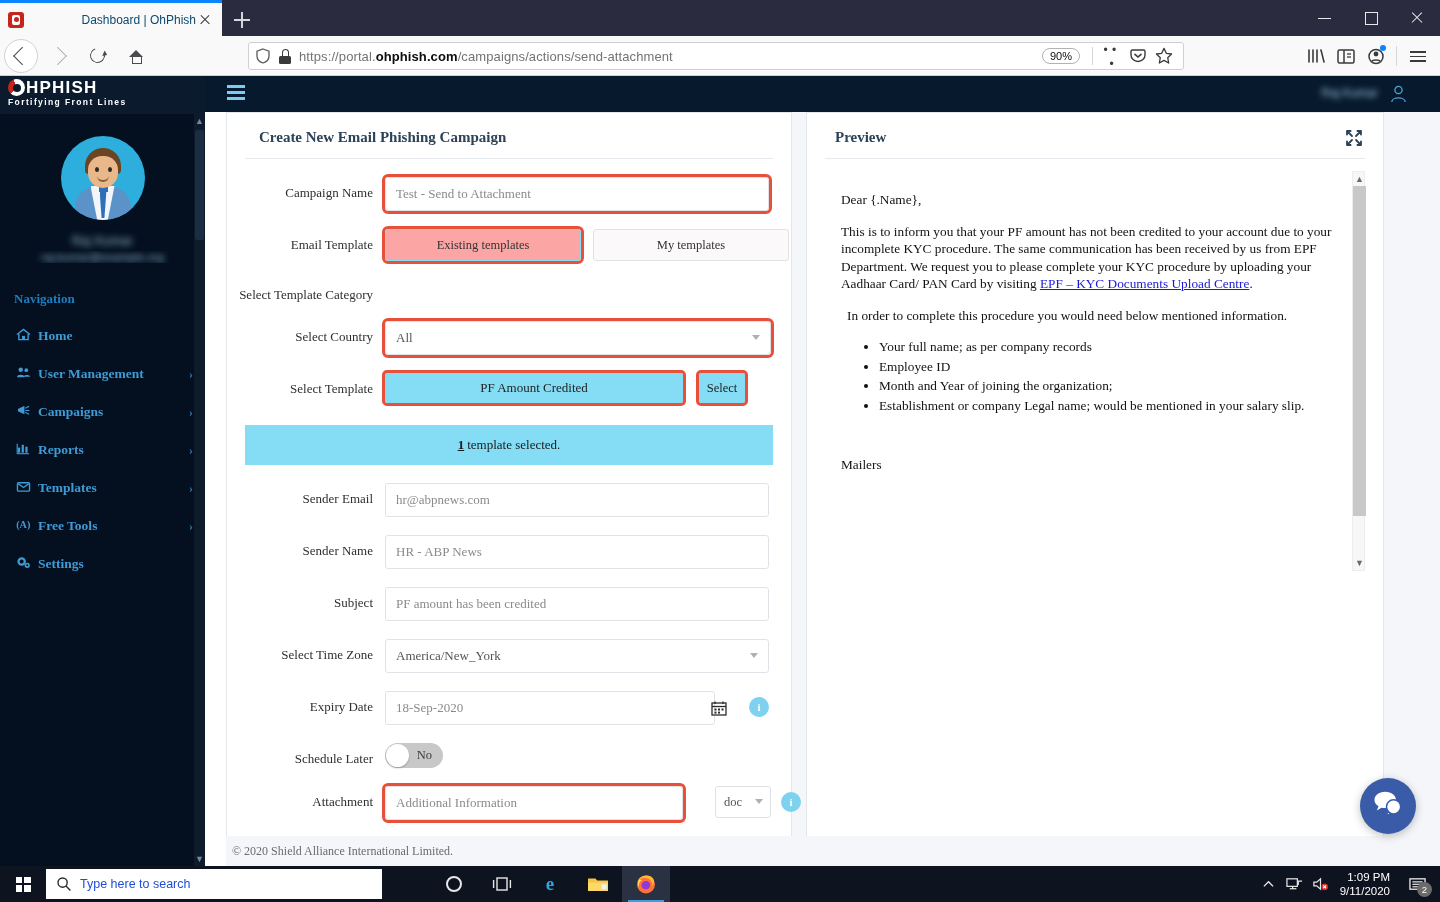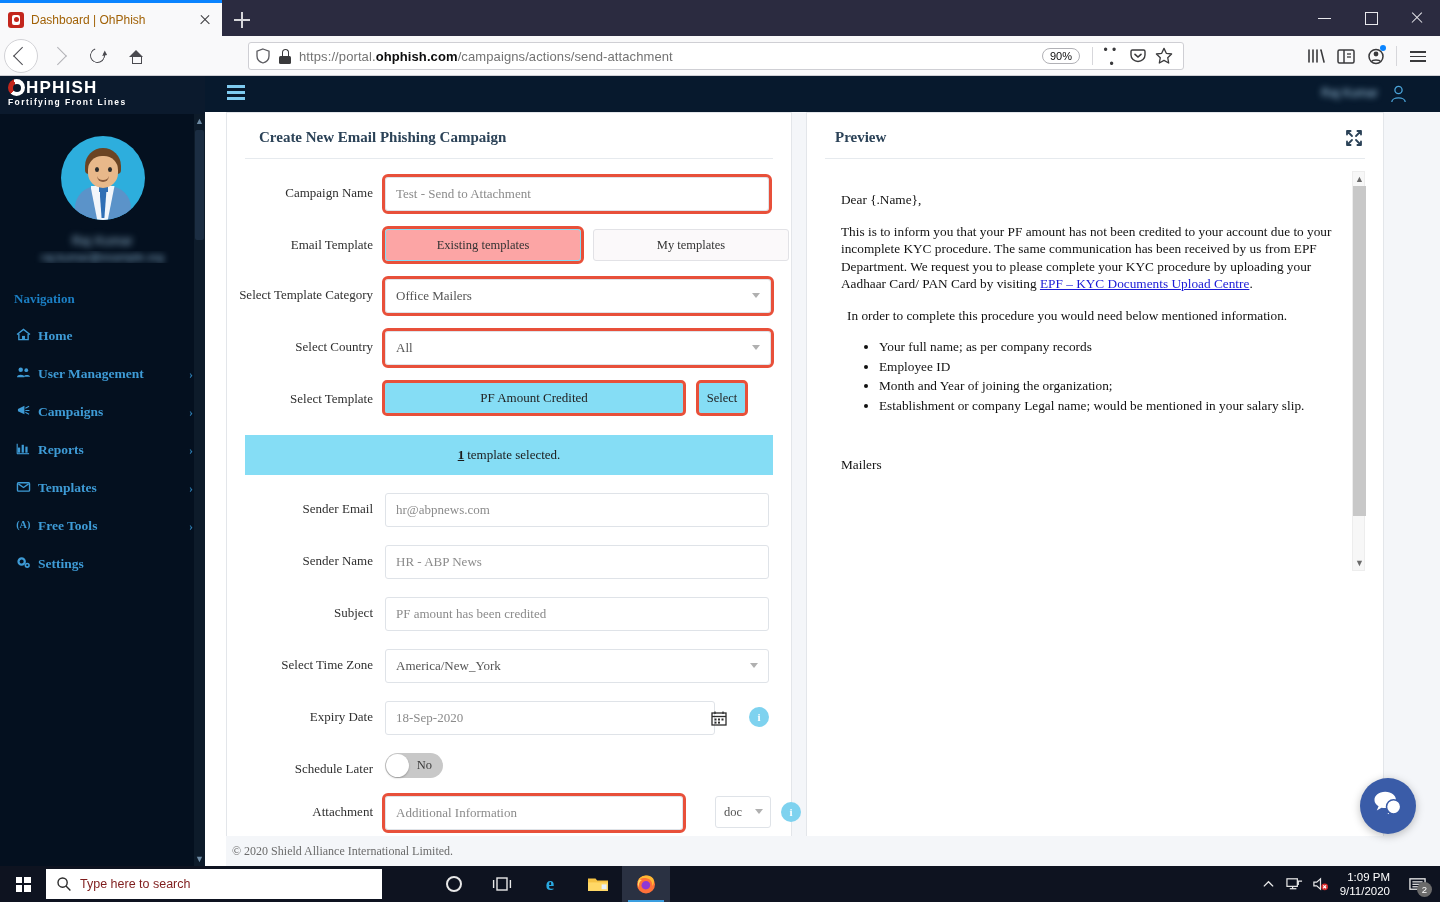--- a/index.html
+++ b/index.html
@@ -30,22 +30,23 @@
   }
   .tab-favicon::after {
     content:""; position:absolute; left:4px; top:3px; width:8px; height:10px;
     background:#fff; border-radius:2px;
   }
   .tab-favicon::before {
     content:""; position:absolute; left:5.5px; top:5px; width:5px; height:5px;
     background:#c3261c; border-radius:50%; z-index:2;
   }
   .tab-title {
-    font-size:12px; color:#a16207; white-space:nowrap; overflow:hidden;
+    font-size:12px; color:#0c4a6e; white-space:nowrap; overflow:hidden;
     flex:1 1 auto;
+    text-align:right;
   }
   .tab-close {
     width:18px; height:18px; flex:0 0 auto; position:relative; cursor:pointer;
   }
   .tab-close::before, .tab-close::after {
     content:""; position:absolute; left:3px; top:8px; width:12px; height:1.4px;
     background:#3a3a3c;
   }
   .tab-close::before { transform:rotate(45deg); }
   .tab-close::after  { transform:rotate(-45deg); }
@@ -371,21 +372,21 @@
     background:#0e1320; display:flex; align-items:center;
   }
   .start-btn { width:46px; height:36px; display:flex; align-items:center; justify-content:center; cursor:pointer;}
   .win-logo { width:15px; height:15px; display:grid; grid-template-columns:1fr 1fr; grid-template-rows:1fr 1fr; gap:1.6px;}
   .win-logo i { background:#fff; display:block;}
   .search-box {
     width:336px; height:30px; background:#fff; display:flex; align-items:center;
     padding-left:10px; cursor:text; margin-left:0;
   }
   .search-glyph { width:16px; height:16px; margin-right:8px; flex:0 0 auto;}
-  .search-ph { font-size:12.5px; color:#7f1d1d; }
+  .search-ph { font-size:12.5px; color:#1d4ed8; }
   .tb-apps { display:flex; align-items:center; margin-left:48px; }
   .tb-app { width:48px; height:36px; display:flex; align-items:center; justify-content:center; cursor:pointer; position:relative;}
   .tb-app.active { background:#2a3142; }
   .tb-app.active::after { content:""; position:absolute; left:6px; bottom:0; width:36px; height:2.5px; background:#3a9ee0;}
   .cortana-ring { width:16px; height:16px; border-radius:50%; border:2px solid #e8e8e8;}
   .edge-e { font-size:19px; color:#2aa9e0; font-family:"Liberation Serif", serif; font-weight:700; }
   .tray { position:absolute; right:0; top:0; height:36px; display:flex; align-items:center; padding-right:6px;}
   .tray-icon { width:26px; height:36px; display:flex; align-items:center; justify-content:center; cursor:pointer; position:relative;}
   .clock { text-align:right; color:#fff; font-size:11.5px; line-height:14px; padding:0 10px 0 6px; cursor:pointer;}
   .notif { width:34px; height:36px; display:flex; align-items:center; justify-content:center; position:relative; cursor:pointer;}
@@ -648,26 +649,20 @@
           <div class="fctl">
             <div class="seg-wrap">
               <div class="seg active hl">Existing templates</div>
               <div class="seg second">My templates</div>
             </div>
           </div>
         </div>
 
         <div class="frow">
           <div class="flabel">Select Template Category</div>
-          <div class="fctl">
-            <div class="sel hl">
-              <span>Office Mailers</span>
-              <span class="caret"></span>
-            </div>
-          </div>
         </div>
 
         <div class="frow">
           <div class="flabel">Select Country</div>
           <div class="fctl">
             <div class="sel hl">
               <span>All</span>
               <span class="caret"></span>
             </div>
           </div>

